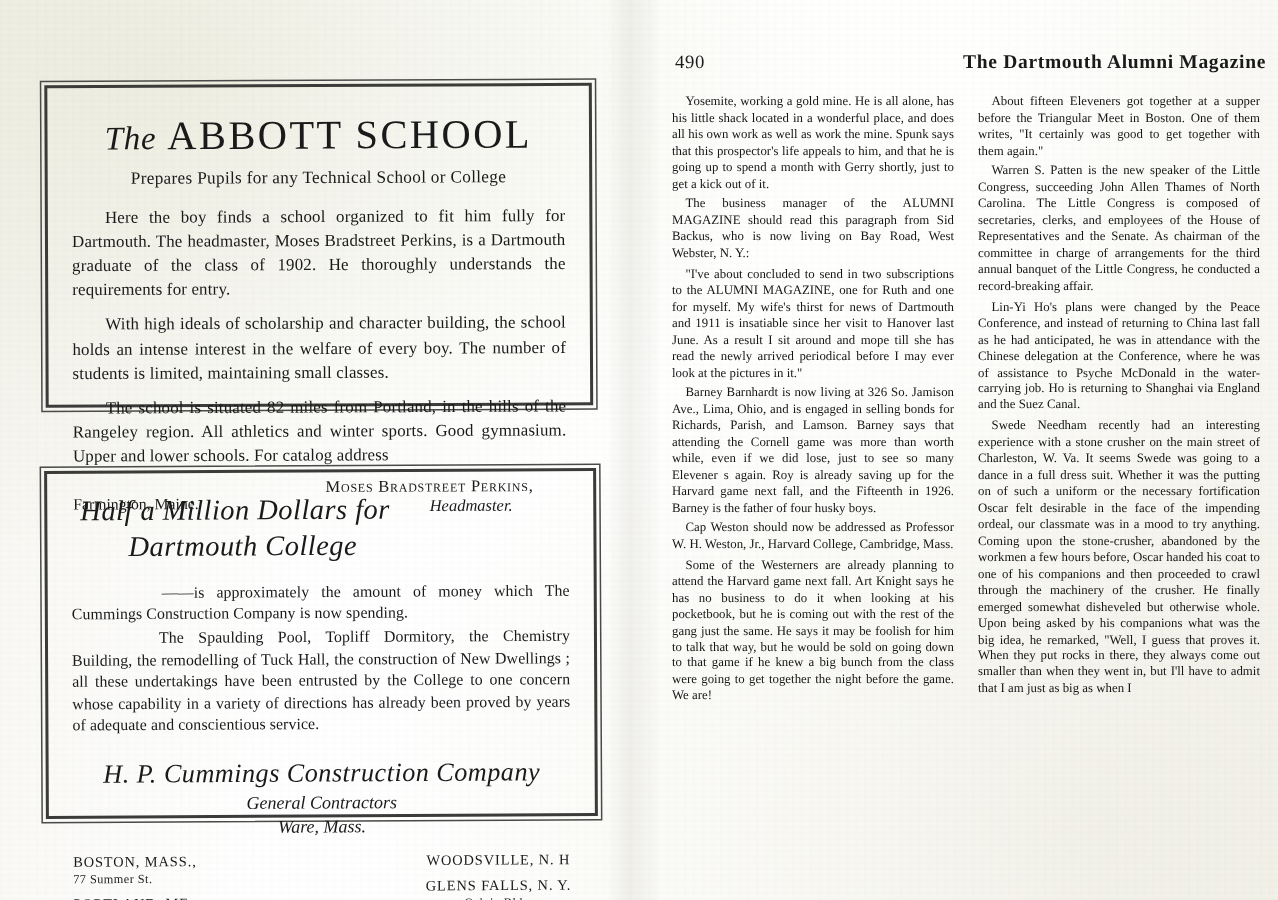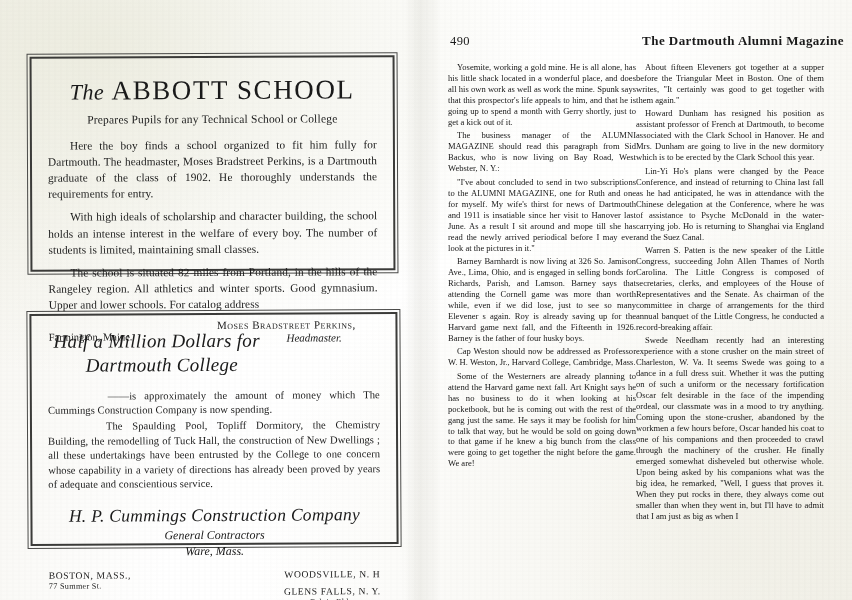--- a/index.html
+++ b/index.html
@@ -189,21 +189,21 @@
     position: absolute;
     left: 0; right: 0; top: -1px;
     text-align: right;
     font-size: 13px;
     font-weight: bold;
     letter-spacing: 0.45px;
     padding-left: 24px;
   }
   .columns {
     display: flex;
-    gap: 0;
+    gap: 16px;
     margin: 6px 8px 0 10px;
   }
   .col {
     width: 188px;
   }
   .col p {
     font-size: 8.55px;
     line-height: 1.285;
     text-align: justify;
     text-indent: 9px;
@@ -286,22 +286,21 @@
       <div class="col">
         <p>Yosemite, working a gold mine.  He is all alone, has his little shack located in a wonderful place, and does all his own work as well as work the mine.  Spunk says that this prospector's life appeals to him, and that he is going up to spend a month with Gerry shortly, just to get a kick out of it.</p>
         <p>The business manager of the ALUMNI MAGAZINE should read this paragraph from Sid Backus, who is now living on Bay Road, West Webster, N. Y.:</p>
         <p class="quote">"I've about concluded to send in two subscriptions to the ALUMNI MAGAZINE, one for Ruth and one for myself.  My wife's thirst for news of Dartmouth and 1911 is insatiable since her visit to Hanover last June.  As a result I sit around and mope till she has read the newly arrived periodical before I may ever look at the pictures in it."</p>
         <p>Barney Barnhardt is now living at 326 So. Jamison Ave., Lima, Ohio, and is engaged in selling bonds for Richards, Parish, and Lamson. Barney says that attending the Cornell game was more than worth while, even if we did lose, just to see so many Elevener s again.  Roy is already saving up for the Harvard game next fall, and the Fifteenth in 1926.  Barney is the father of four husky boys.</p>
         <p>Cap Weston should now be addressed as Professor W. H. Weston, Jr., Harvard College, Cambridge, Mass.</p>
         <p>Some of the Westerners are already planning to attend the Harvard game next fall.  Art Knight says he has no business to do it when looking at his pocketbook, but he is coming out with the rest of the gang just the same.  He says it may be foolish for him to talk that way, but he would be sold on going down to that game if he knew a big bunch from the class were going to get together the night before the game.  We are!</p>
       </div>
       <div class="col">
         <p>About fifteen Eleveners got together at a supper before the Triangular Meet in Boston. One of them writes, "It certainly was good to get together with them again."</p>
-        <p>Howard Dunham has resigned his position as assistant professor of French at Dartmouth, to become associated with the Clark School in Hanover.  He and Mrs. Dunham are going to live in the new dormitory which is to be erected by the Clark School this year.</p>
+        <p>Warren S. Patten is the new speaker of the Little Congress, succeeding John Allen Thames of North Carolina.  The Little Congress is composed of secretaries, clerks, and employees of the House of Representatives and the Senate.  As chairman of the committee in charge of arrangements for the third annual banquet of the Little Congress, he conducted a record-breaking affair.</p>
         <p>Lin-Yi Ho's plans were changed by the Peace Conference, and instead of returning to China last fall as he had anticipated, he was in attendance with the Chinese delegation at the Conference, where he was of assistance to Psyche McDonald in the water-carrying job.  Ho is returning to Shanghai via England and the Suez Canal.</p>
-        <p>Warren S. Patten is the new speaker of the Little Congress, succeeding John Allen Thames of North Carolina.  The Little Congress is composed of secretaries, clerks, and employees of the House of Representatives and the Senate.  As chairman of the committee in charge of arrangements for the third annual banquet of the Little Congress, he conducted a record-breaking affair.</p>
         <p>Swede Needham recently had an interesting experience with a stone crusher on the main street of Charleston, W. Va.  It seems Swede was going to a dance in a full dress suit. Whether it was the putting on of such a uniform or the necessary fortification Oscar felt desirable in the face of the impending ordeal, our classmate was in a mood to try anything. Coming upon the stone-crusher, abandoned by the workmen a few hours before, Oscar handed his coat to one of his companions and then proceeded to crawl through the machinery of the crusher.  He finally emerged somewhat disheveled but otherwise whole.  Upon being asked by his companions what was the big idea, he remarked, "Well, I guess that proves it. When they put rocks in there, they always come out smaller than when they went in, but I'll have to admit that I am just as big as when I</p>
       </div>
     </div>
   </div>
 
   <div class="grain"></div>
 </div>
 
 </body></html>

